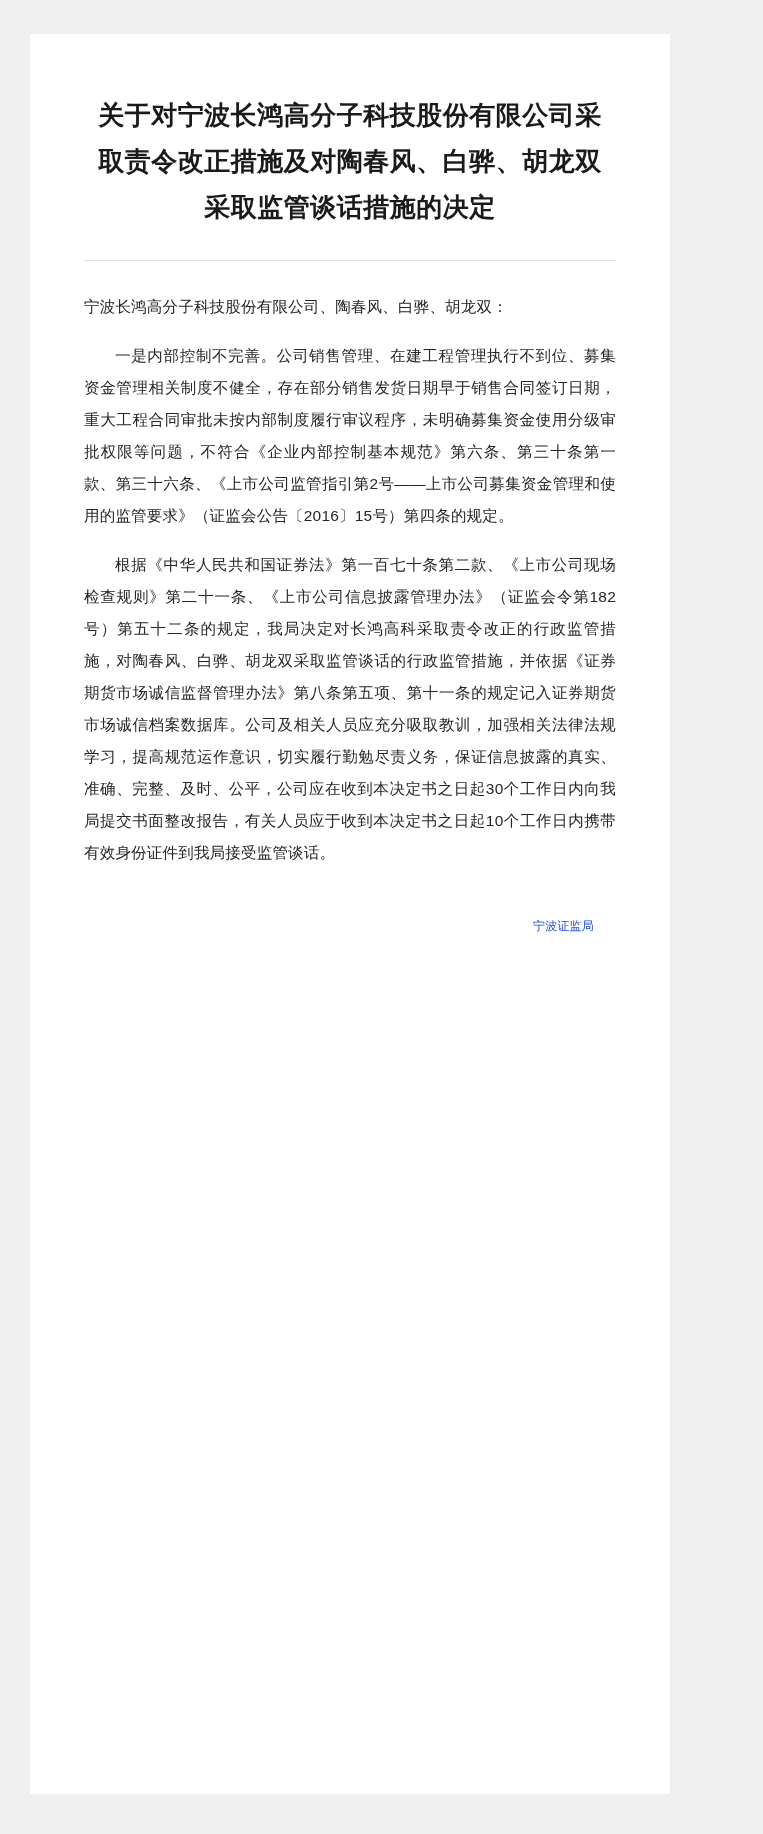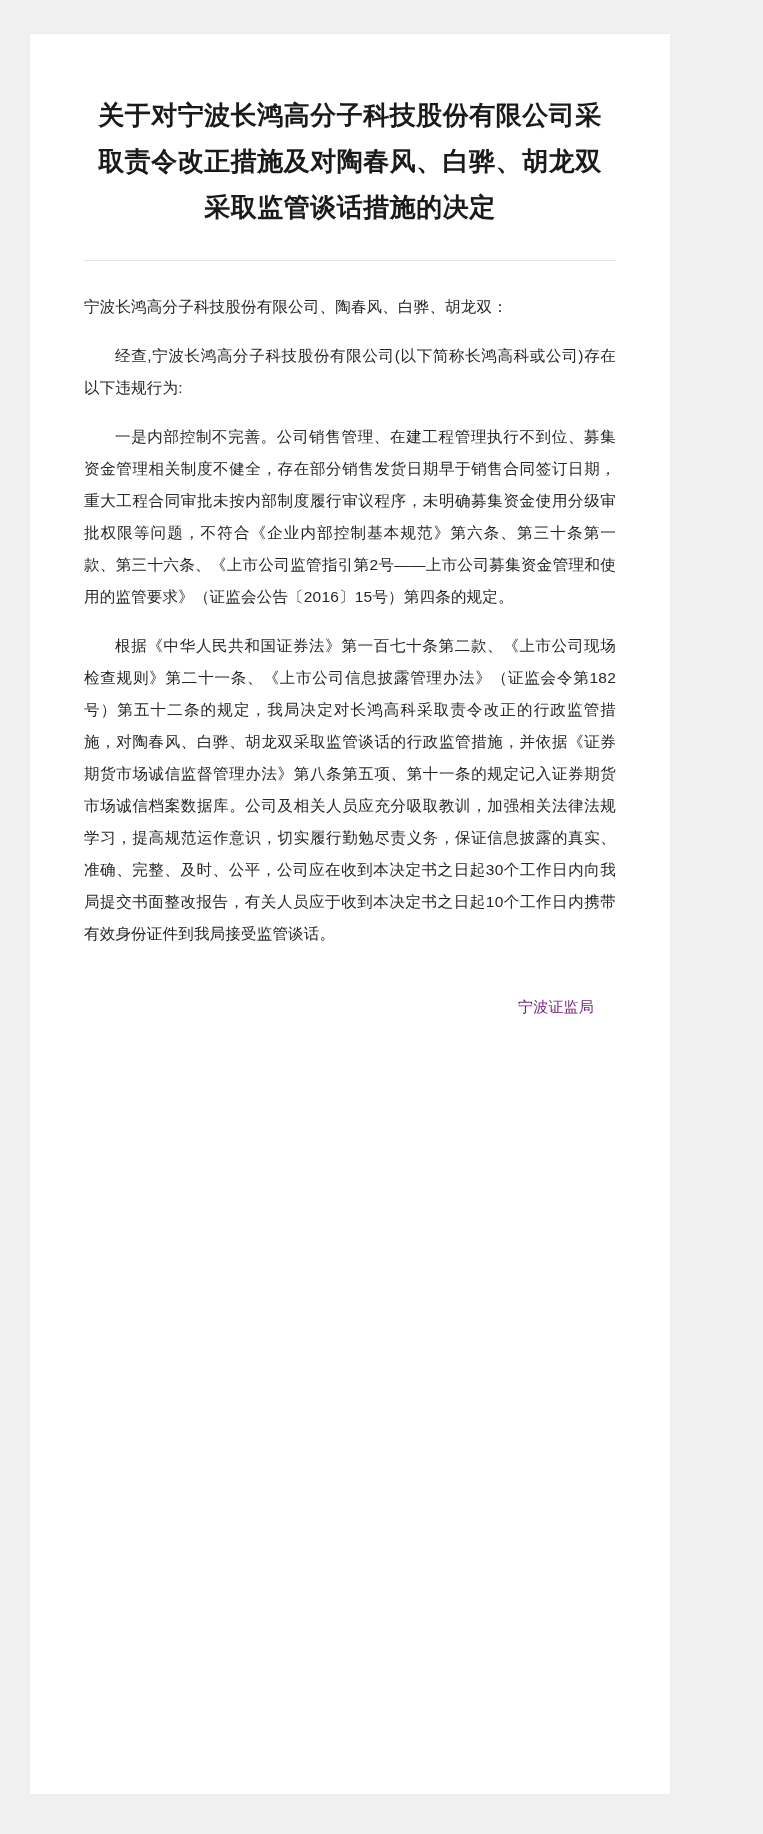--- a/index.html
+++ b/index.html
@@ -50,40 +50,39 @@
     letter-spacing: 0.2px;
   }
   .body-text p.no-indent {
     text-indent: 0;
   }
   .signature {
     margin-top: 40px;
     text-align: right;
   }
   .signature div {
-    font-size: 15px;
+    font-size: 12px;
     line-height: 34px;
-    color: #701a75;
+    color: #1d4ed8;
     letter-spacing: 0.2px;
     padding-right: 22px;
   }
 </style>
 </head>
 <body>
 
 <div class="page">
   <div class="sheet">
 
     <h1 class="doc-title">关于对宁波长鸿高分子科技股份有限公司采取责令改正措施及对陶春风、白骅、胡龙双采取监管谈话措施的决定</h1>
 
     <hr class="divider">
 
     <div class="body-text">
       <p class="no-indent">宁波长鸿高分子科技股份有限公司、陶春风、白骅、胡龙双：</p>
-      <p>经查,宁波长鸿高分子科技股份有限公司(以下简称长鸿高科或公司)存在以下违规行为:</p>
       <p>一是内部控制不完善。公司销售管理、在建工程管理执行不到位、募集资金管理相关制度不健全，存在部分销售发货日期早于销售合同签订日期，重大工程合同审批未按内部制度履行审议程序，未明确募集资金使用分级审批权限等问题，不符合《企业内部控制基本规范》第六条、第三十条第一款、第三十六条、《上市公司监管指引第2号——上市公司募集资金管理和使用的监管要求》（证监会公告〔2016〕15号）第四条的规定。</p>
       <p>根据《中华人民共和国证券法》第一百七十条第二款、《上市公司现场检查规则》第二十一条、《上市公司信息披露管理办法》（证监会令第182号）第五十二条的规定，我局决定对长鸿高科采取责令改正的行政监管措施，对陶春风、白骅、胡龙双采取监管谈话的行政监管措施，并依据《证券期货市场诚信监督管理办法》第八条第五项、第十一条的规定记入证券期货市场诚信档案数据库。公司及相关人员应充分吸取教训，加强相关法律法规学习，提高规范运作意识，切实履行勤勉尽责义务，保证信息披露的真实、准确、完整、及时、公平，公司应在收到本决定书之日起30个工作日内向我局提交书面整改报告，有关人员应于收到本决定书之日起10个工作日内携带有效身份证件到我局接受监管谈话。</p>
     </div>
 
     <div class="signature">
       <div>宁波证监局</div>
     </div>
 
   </div>
 </div>

